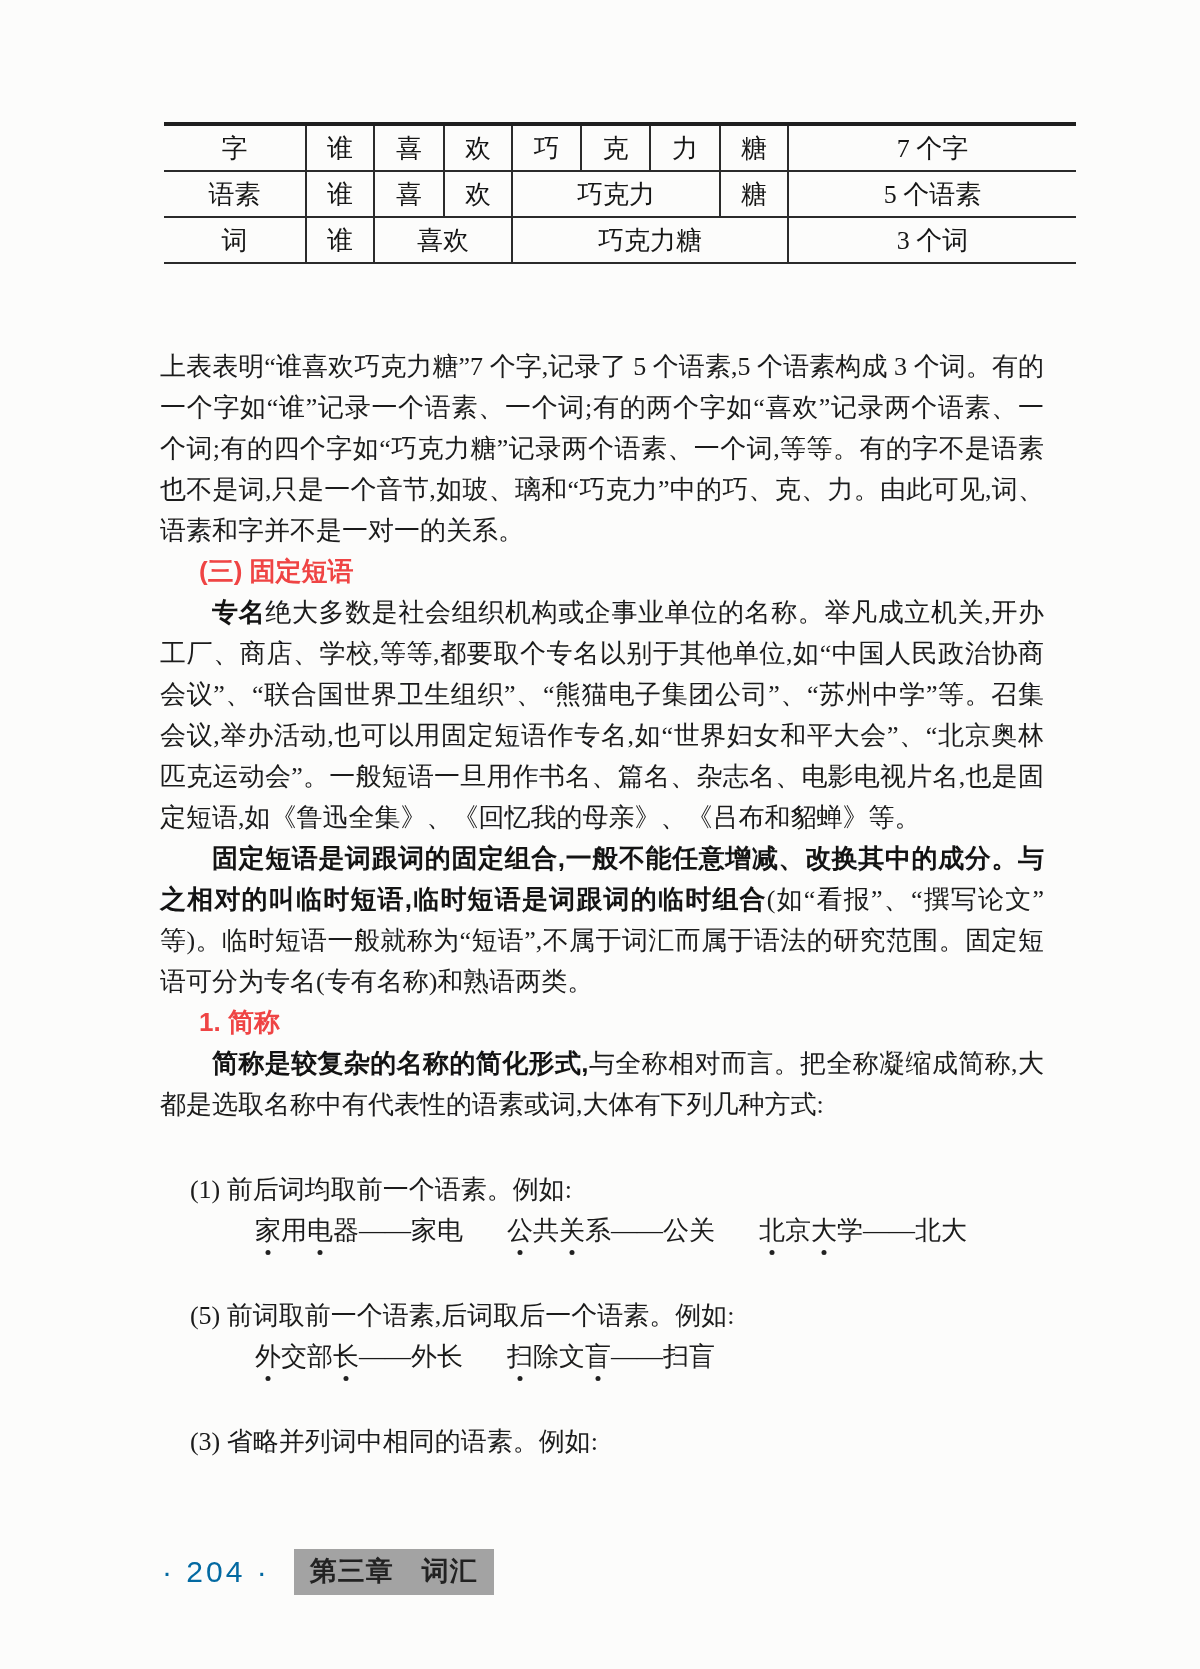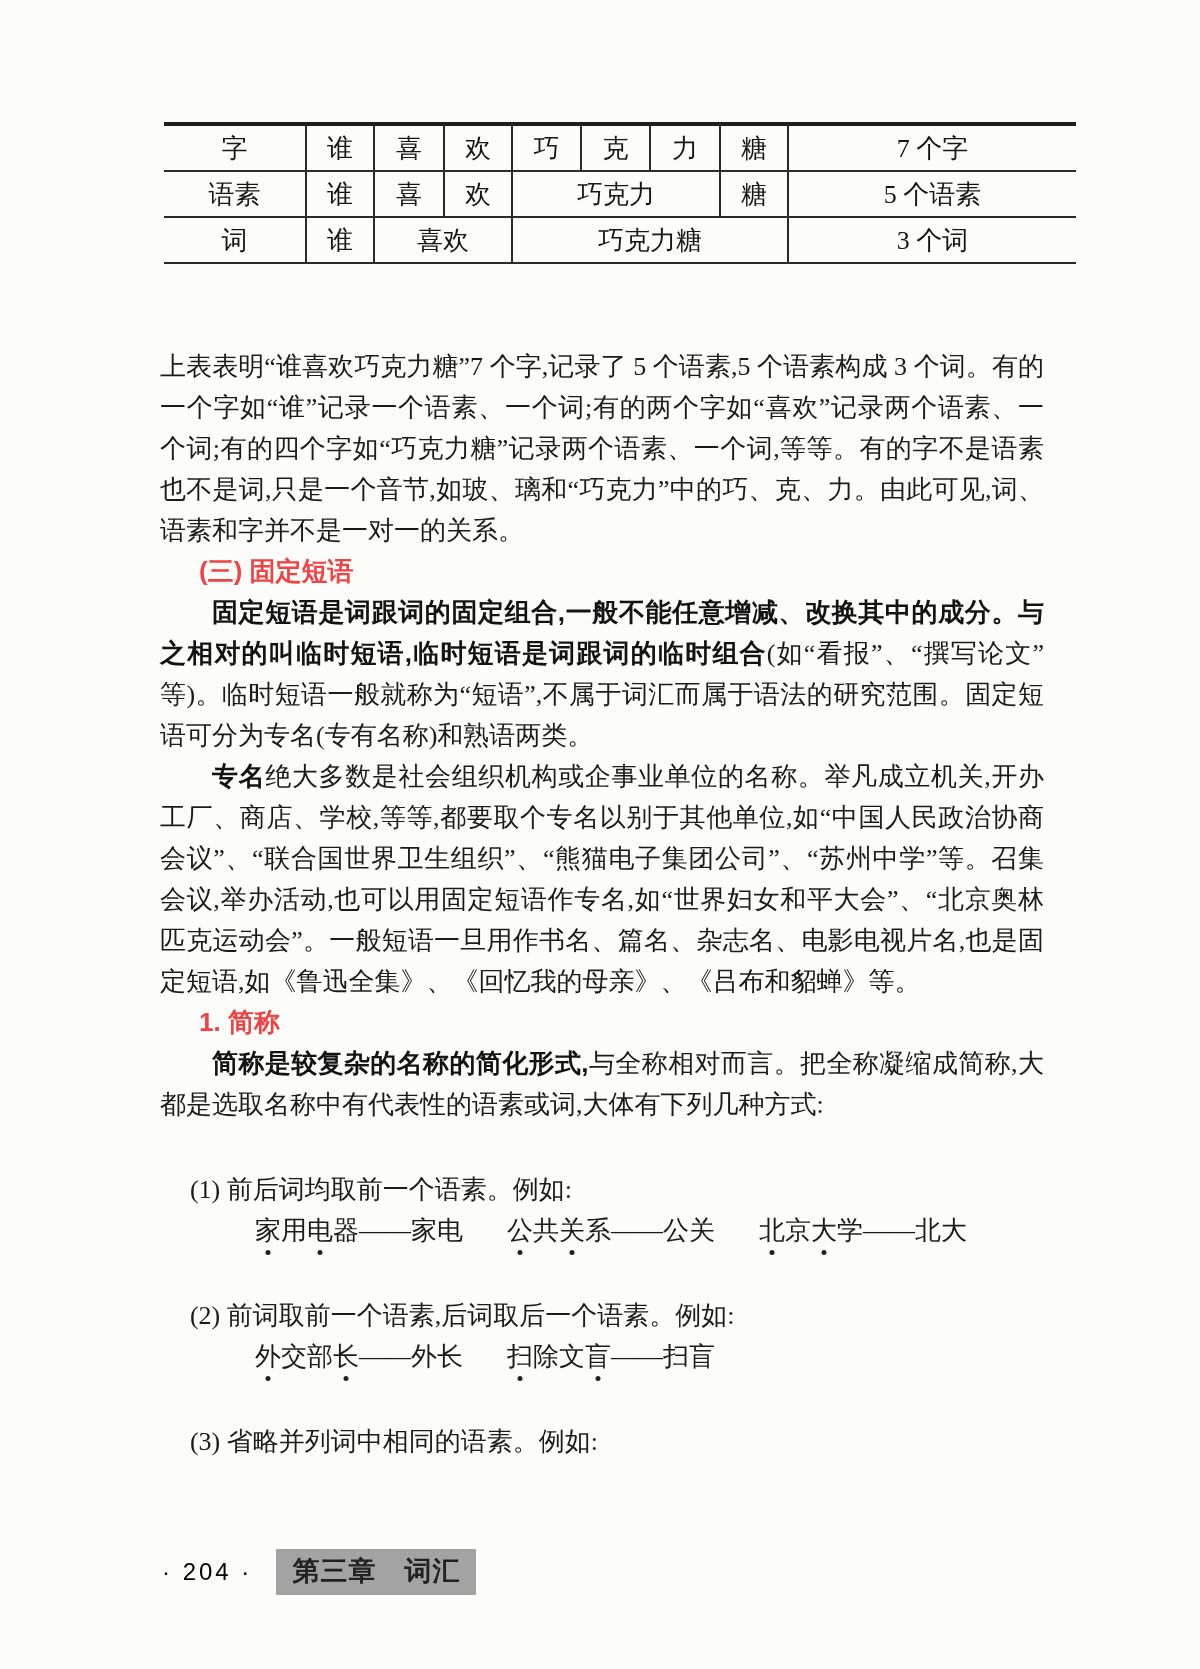--- a/index.html
+++ b/index.html
@@ -56,21 +56,21 @@
     width:5px;height:5px;border-radius:50%;
     background:#222;transform:translateX(-50%);
   }
 
   
   .footer{
     position:absolute;left:162px;top:1549px;
     display:flex;align-items:center;gap:24px;
   }
   .pagenum{
-    font-size:24px;letter-spacing:3px;color:#000000;
+    font-size:30px;letter-spacing:3px;color:#0369a1;
     font-family:"Liberation Sans", sans-serif;
   }
   .chapter{
     background:#a3a3a3;color:#222;
     font-size:27px;font-weight:700;
     font-family:"Liberation Sans", sans-serif;
     padding:4px 16px 6px 16px;
     letter-spacing:1px;
   }
 </style>
@@ -120,39 +120,39 @@
         <td>3 个词</td>
       </tr>
     </tbody>
   </table>
 
   <div class="body-text">
     <p class="para noindent"><span>上表表明“谁喜欢巧克力糖”7 个字,记录了 5 个语素,5 个语素构成 3 个词。有的一个字如“谁”记录一个语素、一个词;有的两个字如“喜欢”记录两个语素、一个词;有的四个字如“巧克力糖”记录两个语素、一个词,等等。有的字不是语素也不是词,只是一个音节,如玻、璃和“巧克力”中的巧、克、力。由此可见,词、语素和字并不是一对一的关系。</span></p>
 
     <p class="para heading"><span>(三) 固定短语</span></p>
 
+    <p class="para"><span class="bold">专名</span><span>绝大多数是社会组织机构或企事业单位的名称。举凡成立机关,开办工厂、商店、学校,等等,都要取个专名以别于其他单位,如“中国人民政治协商会议”、“联合国世界卫生组织”、“熊猫电子集团公司”、“苏州中学”等。召集会议,举办活动,也可以用固定短语作专名,如“世界妇女和平大会”、“北京奥林匹克运动会”。一般短语一旦用作书名、篇名、杂志名、电影电视片名,也是固定短语,如《鲁迅全集》、《回忆我的母亲》、《吕布和貂蝉》等。</span></p>
+
     <p class="para"><span class="bold">固定短语是词跟词的固定组合,一般不能任意增减、改换其中的成分。与之相对的叫临时短语,临时短语是词跟词的临时组合</span><span>(如“看报”、“撰写论文”等)。临时短语一般就称为“短语”,不属于词汇而属于语法的研究范围。固定短语可分为专名(专有名称)和熟语两类。</span></p>
-
-    <p class="para"><span class="bold">专名</span><span>绝大多数是社会组织机构或企事业单位的名称。举凡成立机关,开办工厂、商店、学校,等等,都要取个专名以别于其他单位,如“中国人民政治协商会议”、“联合国世界卫生组织”、“熊猫电子集团公司”、“苏州中学”等。召集会议,举办活动,也可以用固定短语作专名,如“世界妇女和平大会”、“北京奥林匹克运动会”。一般短语一旦用作书名、篇名、杂志名、电影电视片名,也是固定短语,如《鲁迅全集》、《回忆我的母亲》、《吕布和貂蝉》等。</span></p>
 
 
 
     <p class="para subheading"><span>1. 简称</span></p>
 
     <p class="para"><span class="bold">简称是较复杂的名称的简化形式,</span><span>与全称相对而言。把全称凝缩成简称,大都是选取名称中有代表性的语素或词,大体有下列几种方式:</span></p>
 
     <p class="para listitem"><span>(1) 前后词均取前一个语素。例如:</span></p>
 
     <div class="exline">
       <span class="ex"><span class="dotchar">家</span><span>用</span><span class="dotchar">电</span><span>器</span><span>—</span><span>—</span><span>家</span><span>电</span></span>
       <span class="ex"><span class="dotchar">公</span><span>共</span><span class="dotchar">关</span><span>系</span><span>—</span><span>—</span><span>公</span><span>关</span></span>
       <span class="ex"><span class="dotchar">北</span><span>京</span><span class="dotchar">大</span><span>学</span><span>—</span><span>—</span><span>北</span><span>大</span></span>
     </div>
 
-    <p class="para listitem"><span>(2) 前词取前一个语素,后词取后一个语素。例如:</span></p>
+    <p class="para listitem"><span>(5) 前词取前一个语素,后词取后一个语素。例如:</span></p>
 
     <div class="exline">
       <span class="ex"><span class="dotchar">外</span><span>交</span><span>部</span><span class="dotchar">长</span><span>—</span><span>—</span><span>外</span><span>长</span></span>
       <span class="ex"><span class="dotchar">扫</span><span>除</span><span>文</span><span class="dotchar">盲</span><span>—</span><span>—</span><span>扫</span><span>盲</span></span>
     </div>
 
     <p class="para listitem"><span>(3) 省略并列词中相同的语素。例如:</span></p>
   </div>
 
   <div class="footer">

